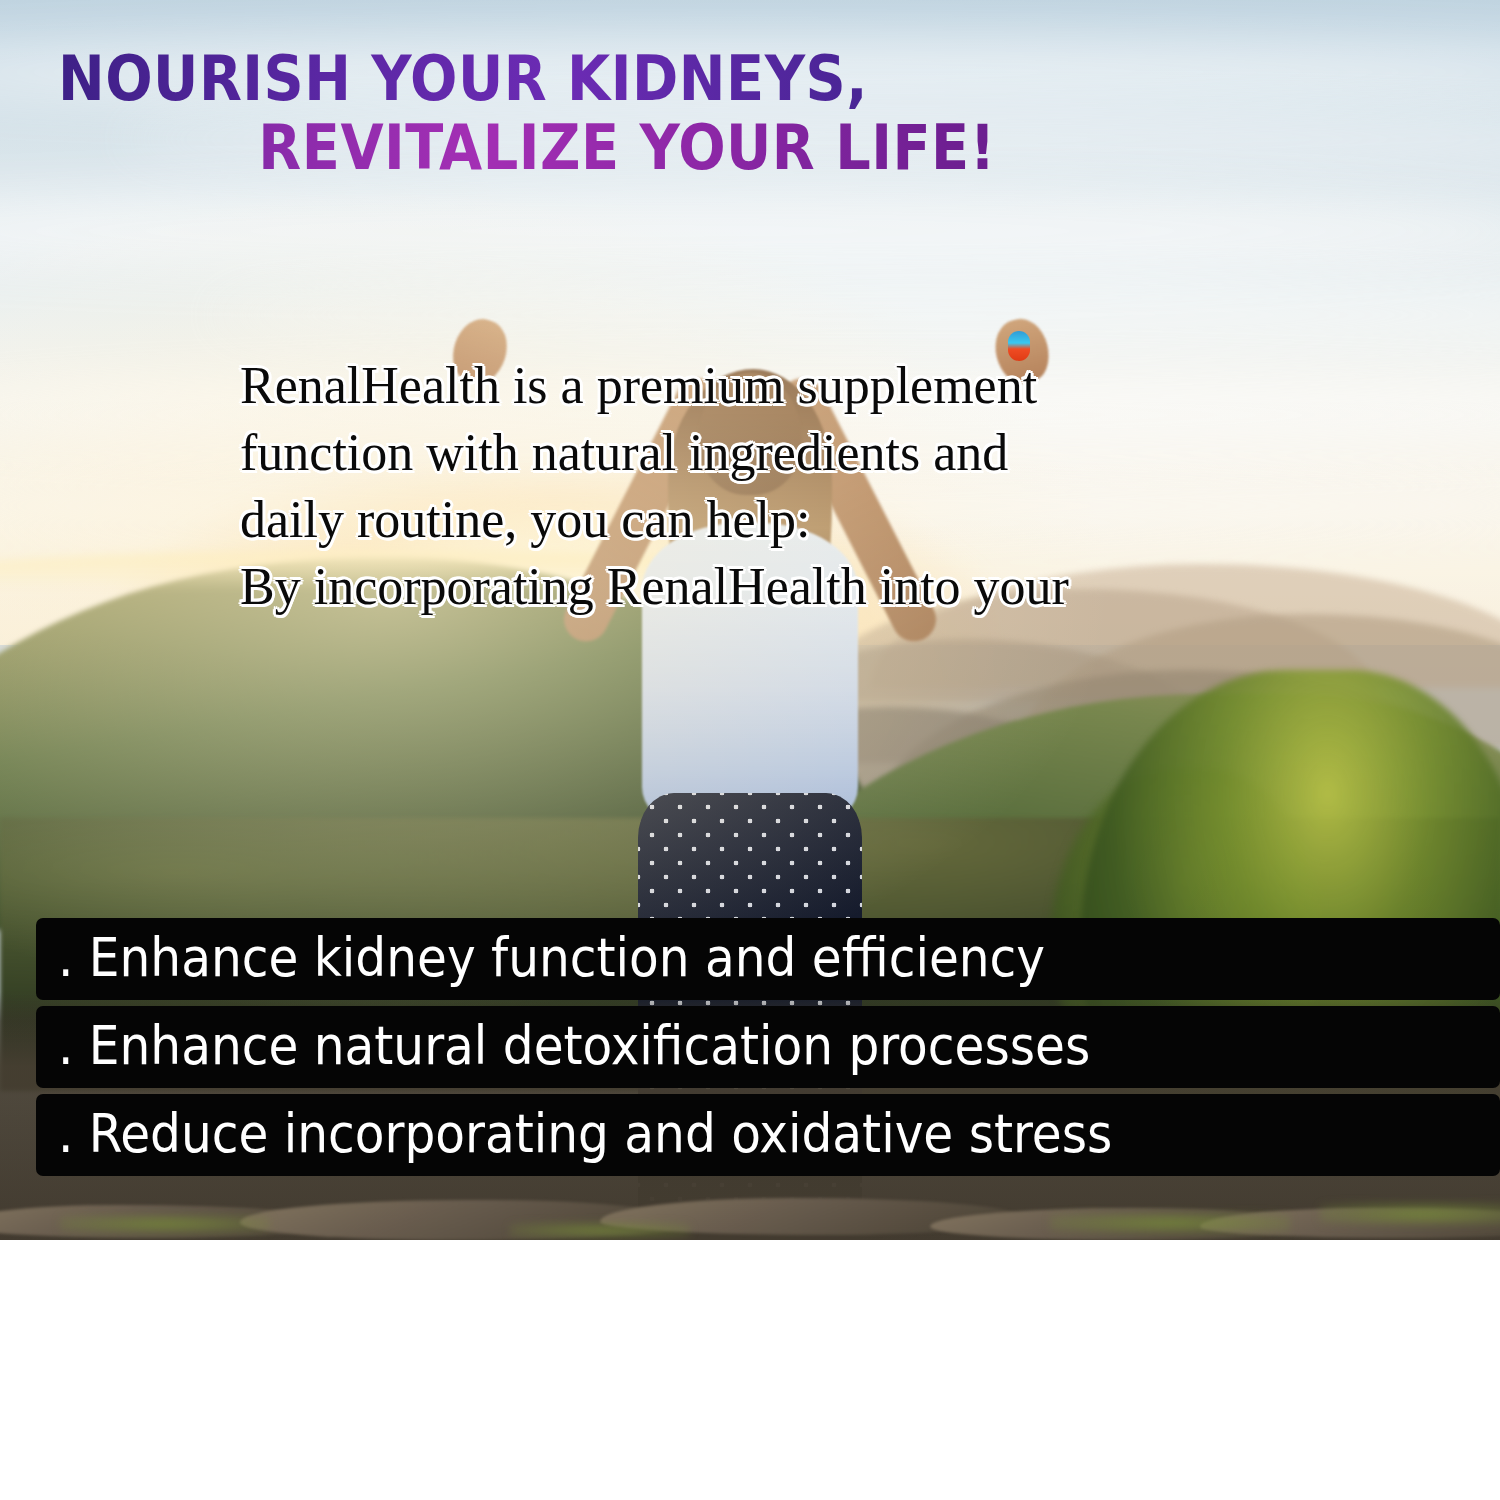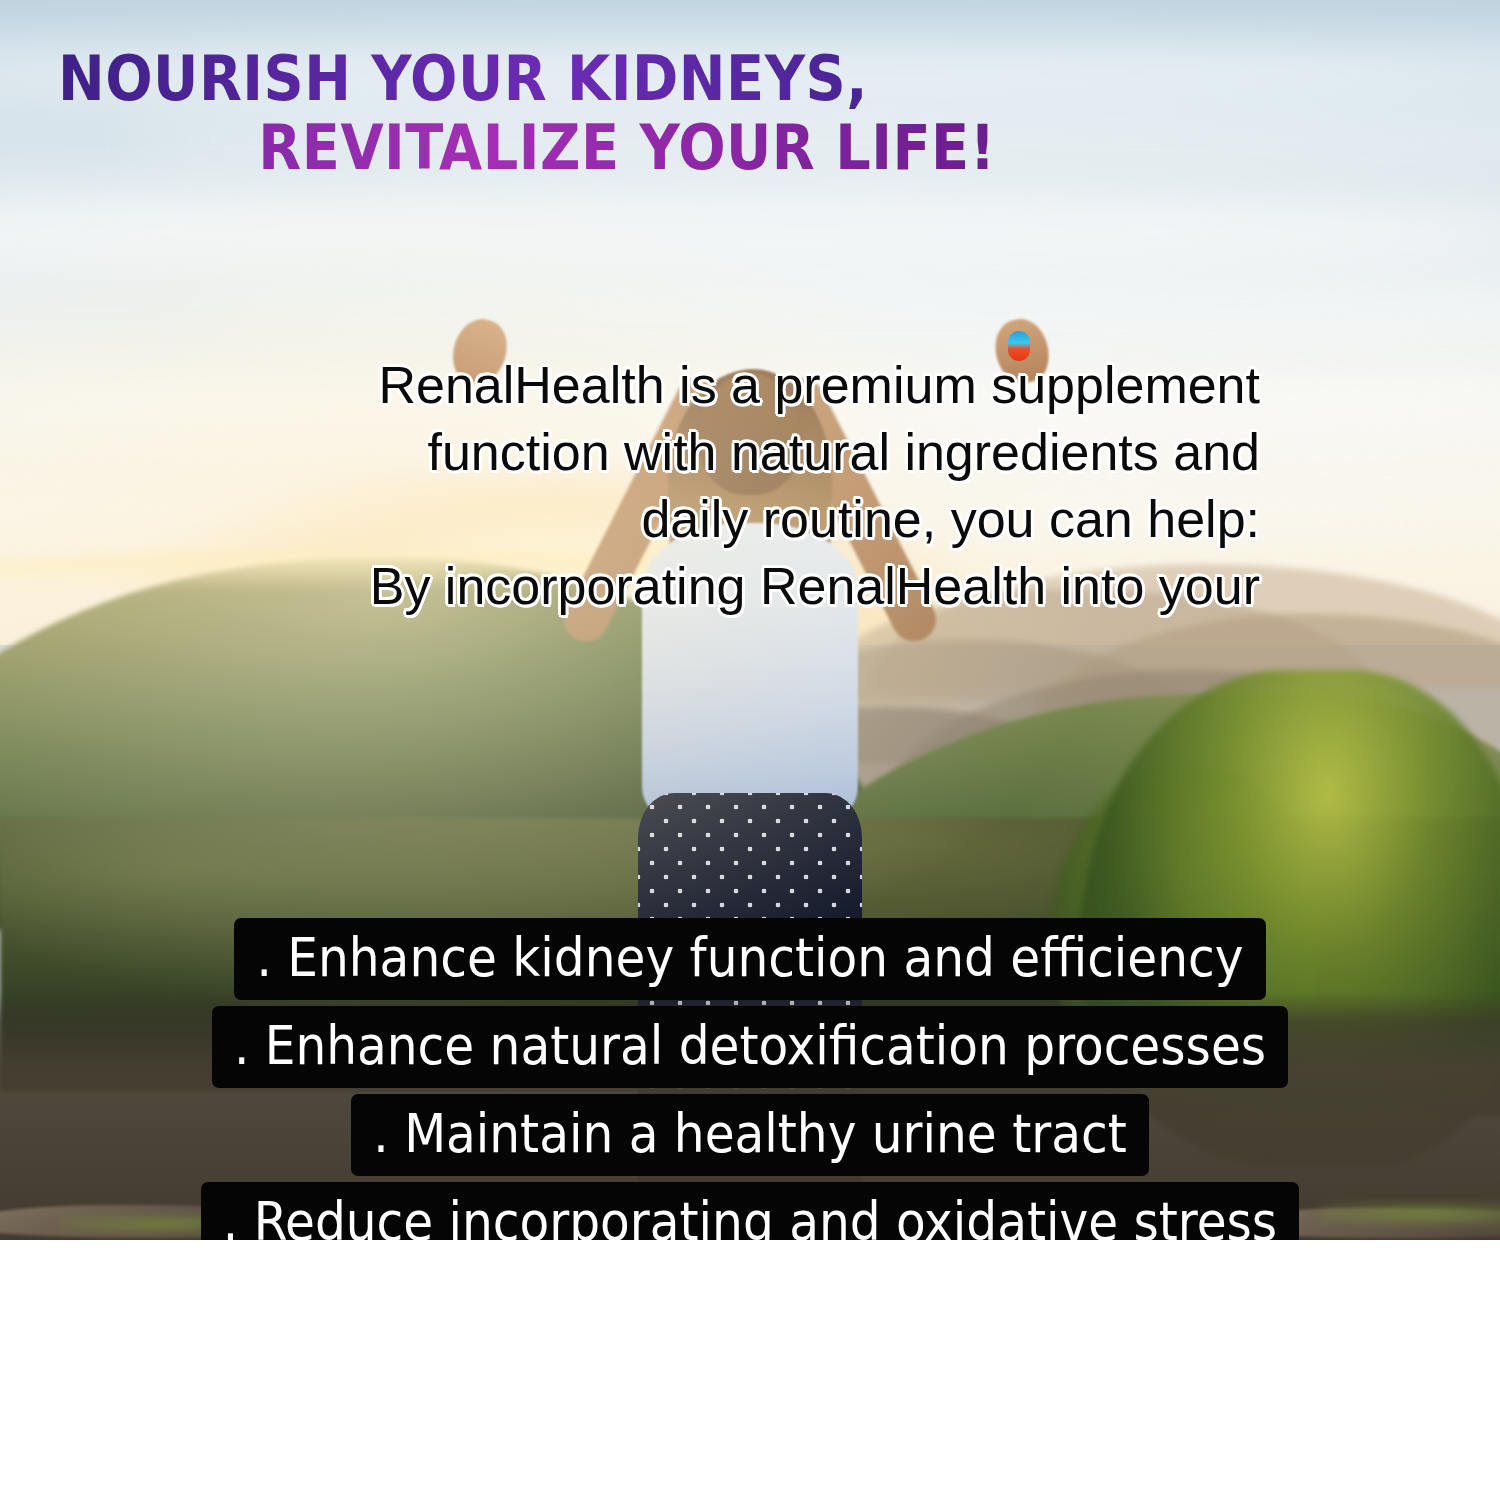--- a/index.html
+++ b/index.html
@@ -321,44 +321,44 @@
     color: transparent;
     text-align: center;
   }
 
   .body-copy {
     position: absolute;
     left: 50%;
     transform: translateX(-50%);
     top: 352px;
     width: 1020px;
-    text-align: right;
-    font-family: Liberation Sans, sans-serif;
+    text-align: left;
+    font-family: Liberation Serif, serif;
     font-size: 52px;
     font-weight: 400;
     line-height: 1.29;
     color: #0a0a0a;
     font-stretch: condensed;
     text-shadow:
       -2px -2px 0 #fff,  2px -2px 0 #fff,
       -2px  2px 0 #fff,  2px  2px 0 #fff,
       -3px  0   0 #fff,  3px  0   0 #fff,
        0   -3px 0 #fff,  0    3px 0 #fff,
       -2px -3px 0 #fff,  2px  3px 0 #fff;
   }
   .body-copy p { margin: 0; }
 
   .benefits {
     position: absolute;
     left: 0; right: 0;
     top: 918px;
     display: flex;
     flex-direction: column;
-    align-items: center;
     gap: 6px;
+    padding-left: 36px;
   }
   .benefit {
     background: #050505;
     color: #ffffff;
     font-family: "DejaVu Sans", sans-serif;
     font-size: 54px;
     font-weight: 400;
     font-stretch: condensed;
     line-height: 1.0;
     padding: 13px 22px 15px 22px;
@@ -437,17 +437,16 @@
   <div class="body-copy">
     <p>RenalHealth is a premium supplement</p>
     <p>function with natural ingredients and</p>
     <p>daily routine, you can help:</p>
     <p>By incorporating RenalHealth into your</p>
   </div>
 
   <div class="benefits">
     <div class="benefit">. Enhance kidney function and efficiency</div>
     <div class="benefit">. Enhance natural detoxification processes</div>
-    <div class="benefit">. Maintain a healthy urine tract</div>
     <div class="benefit">. Reduce incorporating and oxidative stress</div>
   </div>
 
 </div>
 
 </body></html>

